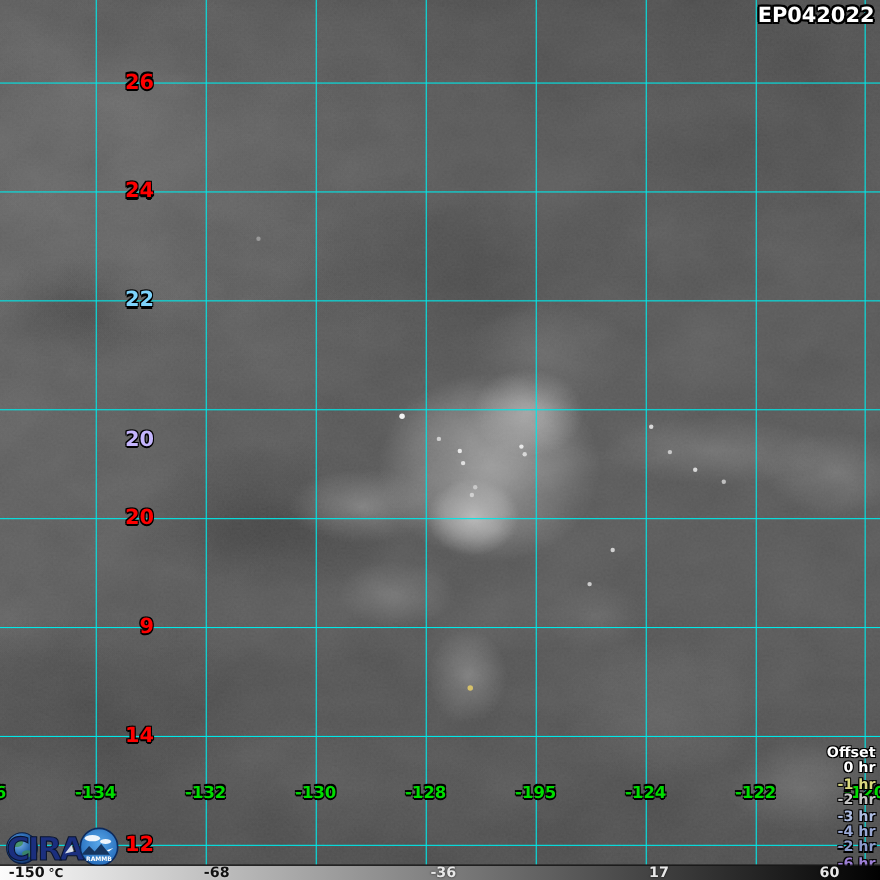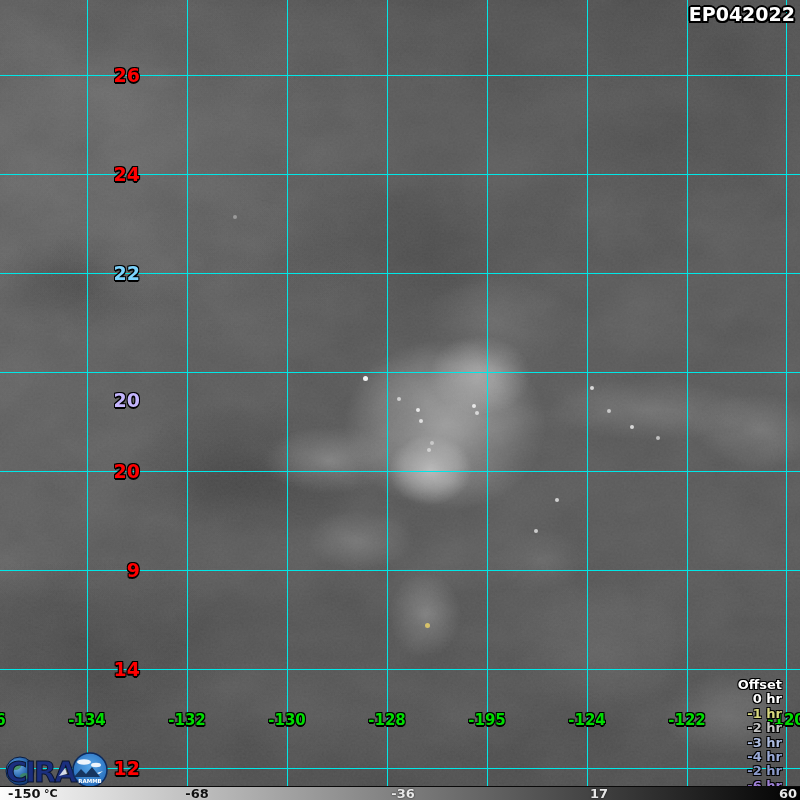--- a/index.html
+++ b/index.html
@@ -56,21 +56,21 @@
     text-shadow:-1px -1px 0 #000,1px -1px 0 #000,-1px 1px 0 #000,1px 1px 0 #000,0 2px 0 #000;
   }
   
   #flash-layer{position:absolute;inset:0;z-index:3;}
   .flash{position:absolute;border-radius:50%;filter:blur(.4px);}
   
   .outlined{text-shadow:-1.5px -1.5px 0 #000,1.5px -1.5px 0 #000,-1.5px 1.5px 0 #000,1.5px 1.5px 0 #000,0 2px 0 #000,0 -2px 0 #000,2px 0 0 #000,-2px 0 0 #000;}
   #title-block{position:absolute;left:8px;top:3px;z-index:6;color:#fff;font-weight:bold;font-size:19px;line-height:23px;}
   #storm-id{position:absolute;right:5px;top:3px;z-index:6;color:#fff;font-weight:bold;font-size:19px;}
   #offset-legend{
-    position:absolute;right:18px;top:678px;z-index:5;text-align:right;
+    position:absolute;right:4px;top:678px;z-index:5;text-align:right;
     font-weight:bold;font-size:13px;line-height:14.4px;
   }
   #offset-legend div{text-shadow:-1px -1px 0 #000,1px -1px 0 #000,-1px 1px 0 #000,1px 1px 0 #000;}
   
   #colorbar{
     position:absolute;left:0;top:786px;width:800px;height:14px;z-index:7;
     border-top:1px solid #0a0a0a;box-sizing:border-box;
   }
   .cb-tick{position:absolute;top:0;font-weight:bold;font-size:13px;line-height:13px;white-space:nowrap;}
   
@@ -196,16 +196,16 @@
       </g>
     </svg>
   </div>
 
   <div id="colorbar" style="background: linear-gradient(to right, rgb(252, 252, 252), rgb(1, 1, 1));">
       <span class="cb-tick" style="color: rgb(17, 17, 17); left: 8px; text-shadow: rgba(255, 255, 255, 0.55) 0px 0px 2px;">-150</span>
       <span class="cb-tick" style="color: rgb(17, 17, 17); left: 44px; font-size: 11px; text-shadow: rgba(255, 255, 255, 0.55) 0px 0px 2px;">°C</span>
       <span class="cb-tick" style="color: rgb(17, 17, 17); left: 197px; transform: translateX(-50%); text-shadow: rgba(255, 255, 255, 0.55) 0px 0px 2px;">-68</span>
       <span class="cb-tick" style="color: rgb(232, 232, 232); left: 403px; transform: translateX(-50%); text-shadow: rgba(0, 0, 0, 0.85) 0px 0px 2px;">-36</span>
       <span class="cb-tick" style="color: rgb(232, 232, 232); left: 599px; transform: translateX(-50%); text-shadow: rgba(0, 0, 0, 0.85) 0px 0px 2px;">17</span>
-      <span class="cb-tick" style="color: rgb(232, 232, 232); left: 788px; transform: translateX(-50%); text-shadow: rgba(0, 0, 0, 0.85) 0px 0px 2px;">60</span>
+      <span class="cb-tick" style="color: rgb(232, 232, 232); left: 754px; transform: translateX(-50%); text-shadow: rgba(0, 0, 0, 0.85) 0px 0px 2px;">60</span>
     </div>
 
 </div>
 
 </body></html>

